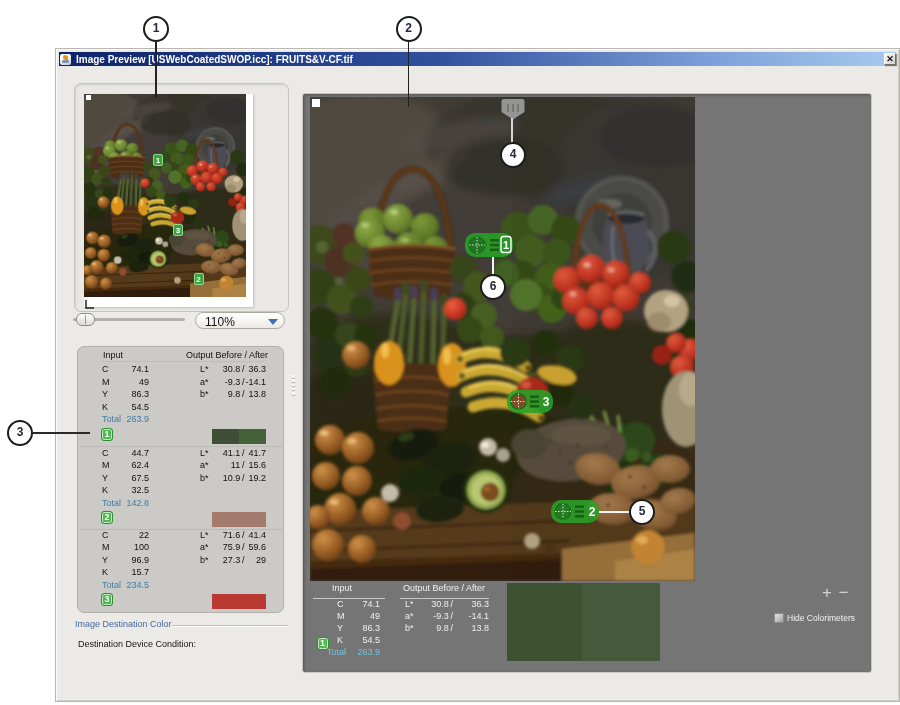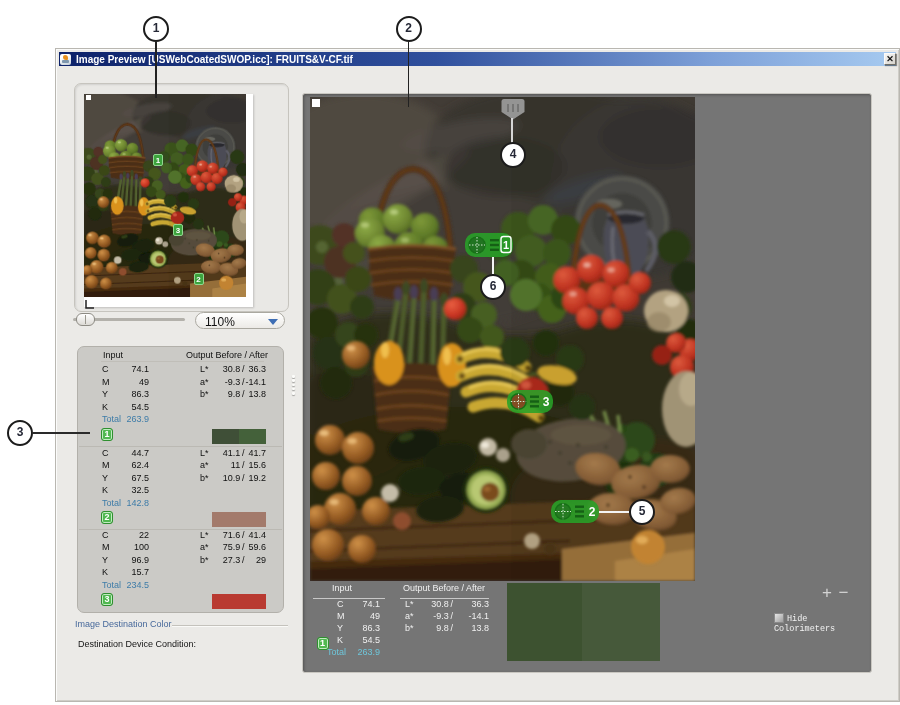--- a/index.html
+++ b/index.html
@@ -68,21 +68,21 @@
 #dtable .v1 { position:absolute; left:40px; width:37px; text-align:right; }
 #dtable .l2 { position:absolute; left:102px; }
 #dtable .v2 { position:absolute; left:105px; width:45px; text-align:right; }
 #dtable .v3 { position:absolute; left:152px; width:34px; text-align:right; }
 #dtable .dline { position:absolute; height:1px; background:#c8c8c8; }
 .cyan { color:#6ec6da; }
 #bigpatch { position:absolute; left:203.7px; top:489.3px; width:153.3px; height:77.8px; background:#46593a; }
 #bigpatch .l { position:absolute; left:0; top:0; width:75.5px; height:77.8px; background:#3d5230; }
 #plus { position:absolute; left:519px; top:488.5px; font-size:17px; color:#d4d4d4; }
 #minus { position:absolute; left:535.5px; top:488.5px; font-size:17px; color:#d4d4d4; }
-#hidecol { position:absolute; left:471px; top:519px; color:#f2f2f2; font-size:8.5px;font-family:Liberation Mono, monospace; }
+#hidecol { position:absolute; left:471px; top:519px; color:#f2f2f2; font-size:8.5px; }
 #hidecol .box { display:inline-block; width:10px; height:10px; background:linear-gradient(135deg,#e6e6e6,#9f9f9f); border:1px solid #8a8a8a; vertical-align:-2px; margin-right:3px; }
 
 .callout { position:absolute; width:26px; height:26px; background:#ffffff; border:2.5px solid #1c1c1c; border-radius:50%; text-align:center; font-size:12px; font-weight:bold; color:#252836; line-height:21px; z-index:30; }
 .cline { position:absolute; z-index:29; }
 
 .ov { position:absolute; z-index:20; }
 .tmark { position:absolute; z-index:21; width:10px; height:12px; background:#3da33d; border:1px solid #8fd88f; border-radius:2px; color:#fff; font-size:8px; font-weight:bold; text-align:center; line-height:11px; }
 #tab111 { position:absolute; left:500.5px; top:98.5px; z-index:22; }
 .wsq { position:absolute; background:#fff; z-index:21; }
 </style>

